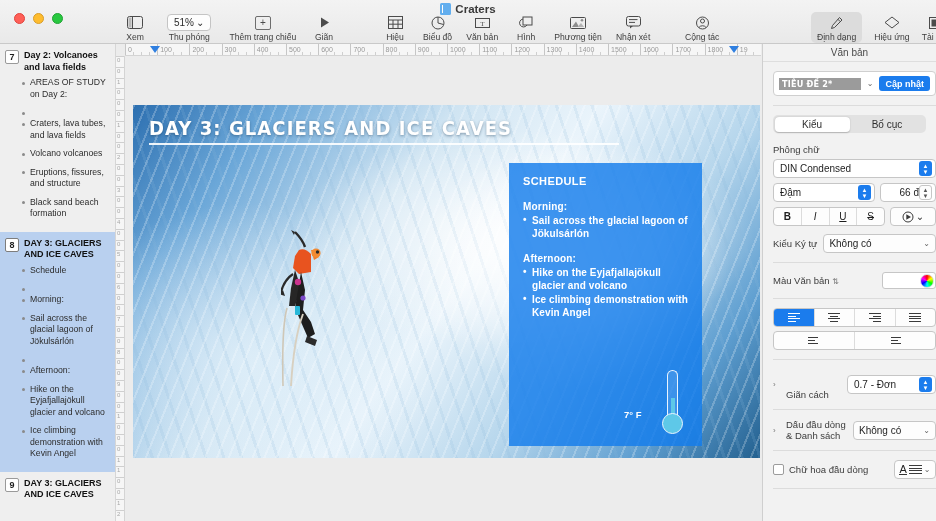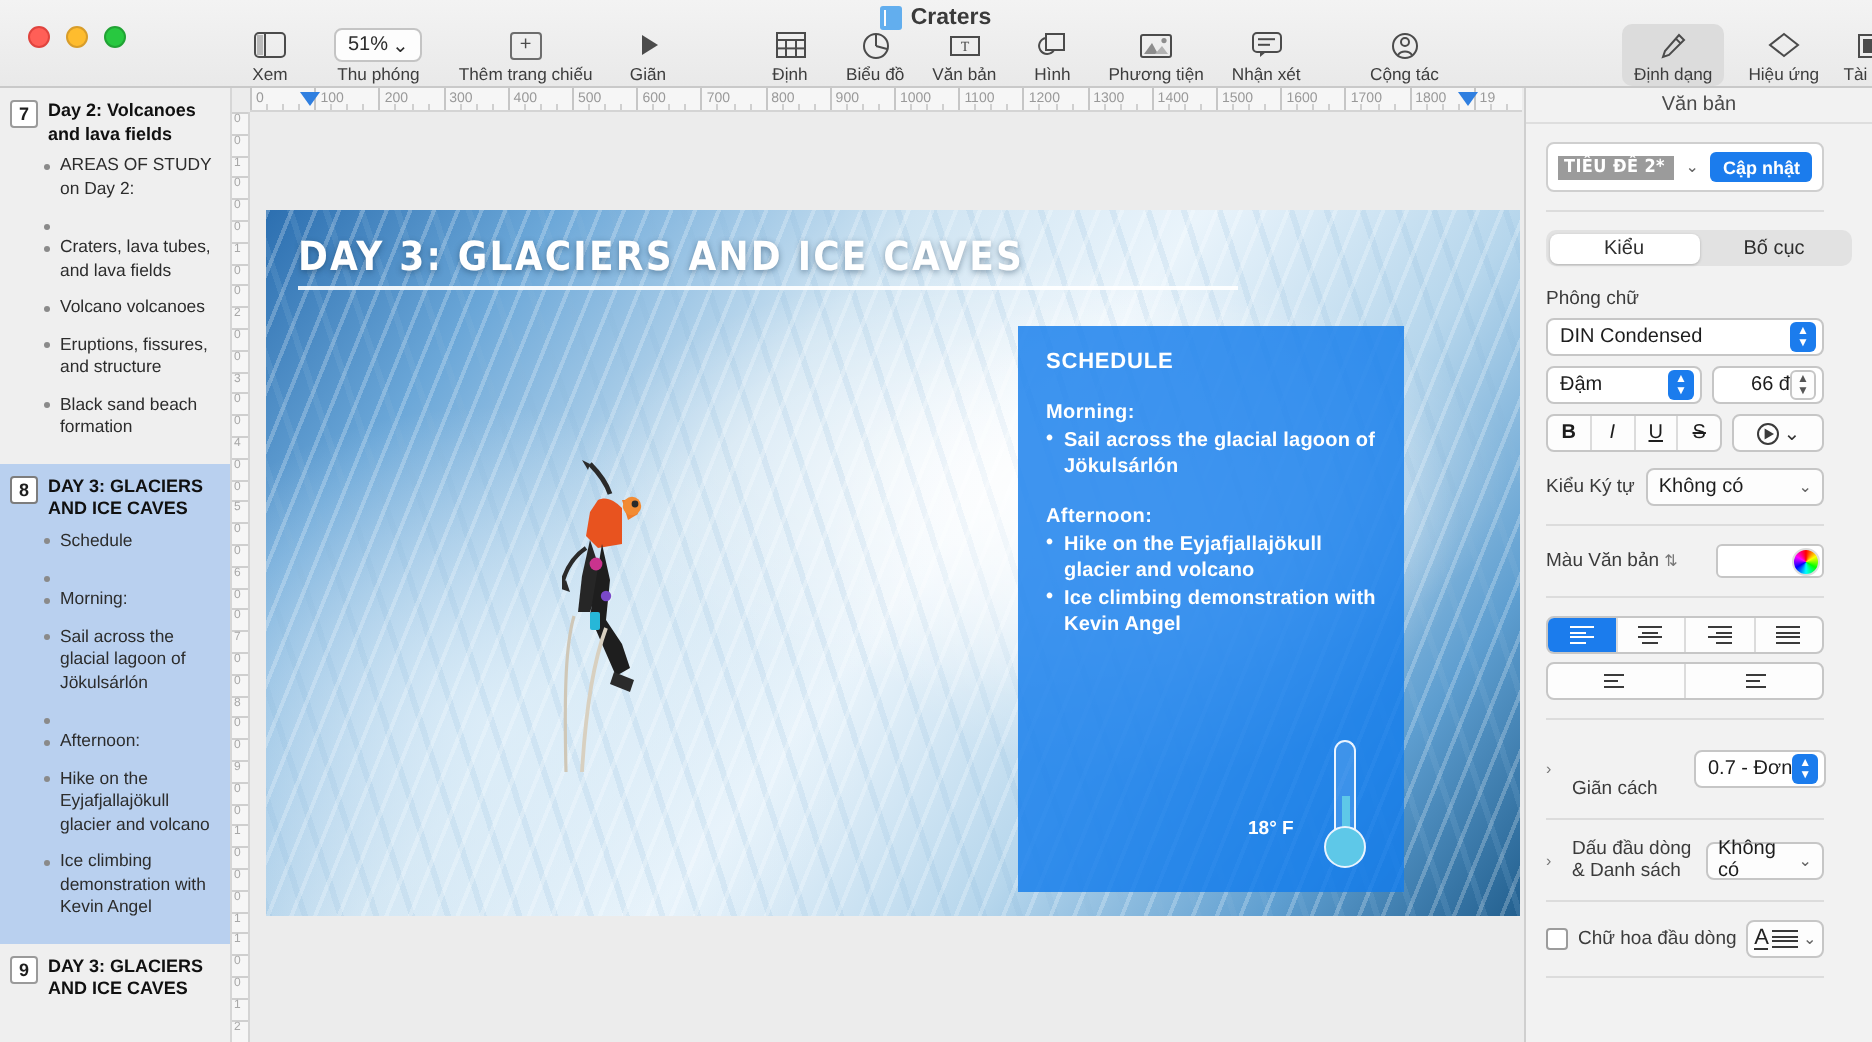--- a/index.html
+++ b/index.html
@@ -192,21 +192,21 @@
 
   
   .inspector {
     position: absolute; top: 44px; left: 762px; width: 174px; height: 477px;
     background: #f2f2f2; border-left: 1px solid #cfcfcf;
   }
   .insp-title {
     height: 18px; line-height: 18px; text-align: center; font-size: 10px; color: #4a4a4a;
     border-bottom: 1px solid #dedede;
   }
-  .insp-pad { padding: 9px 24px 0 10px; }
+  .insp-pad { padding: 9px 0 0 10px; }
   .style-row {
     display: flex; align-items: center; gap: 6px; background: #fff; border: 1px solid #cfcfcf;
     border-radius: 4px; padding: 4px 5px;
   }
   .style-name {
     flex: 1; font-family: "Liberation Sans Narrow", "DejaVu Sans Condensed", "Liberation Sans", sans-serif;
     font-size: 9px; font-weight: bold; color: #fff; background: #9b9b9b;
     padding: 1px 3px; letter-spacing: .2px; white-space: nowrap; overflow: hidden; max-width: 86px;
   }
   .chev { font-size: 8px; color: #666; }
@@ -358,21 +358,21 @@
       <div class="tool">
         <span class="glyph">
           <svg width="15" height="13" viewBox="0 0 15 13">
               <rect x=".5" y=".5" width="14" height="12" fill="none" stroke="#4b4b4b"></rect>
               <line x1=".5" y1="4" x2="14.5" y2="4" stroke="#4b4b4b"></line>
               <line x1="5" y1="4" x2="5" y2="12.5" stroke="#4b4b4b"></line>
               <line x1="10" y1="4" x2="10" y2="12.5" stroke="#4b4b4b"></line>
               <line x1=".5" y1="8.2" x2="14.5" y2="8.2" stroke="#4b4b4b"></line>
             </svg>
         </span>
-        <span class="tlabel">Định</span>
+        <span class="tlabel">Hiệu</span>
       </div>
       <div class="tool" style="margin-left:8px;">
         <span class="glyph">
           <svg width="14" height="14" viewBox="0 0 14 14">
               <circle cx="7" cy="7" r="6" fill="none" stroke="#4b4b4b"></circle>
               <line x1="7" y1="7" x2="7" y2="1" stroke="#4b4b4b"></line>
               <line x1="7" y1="7" x2="12.5" y2="8.5" stroke="#4b4b4b"></line>
             </svg>
         </span>
         <span class="tlabel">Biểu đồ</span>
@@ -670,21 +670,21 @@
         <div id="sch-groups">
             <div class="sch-sub">Morning:</div>
             <div class="sch-item">Sail across the glacial lagoon of Jökulsárlón</div>
             <div class="sch-gap"></div>
             <div class="sch-sub">Afternoon:</div>
             <div class="sch-item">Hike on the Eyjafjallajökull glacier and volcano</div>
             <div class="sch-item">Ice climbing demonstration with Kevin Angel</div>
           </div>
 
         <div class="thermo">
-          <span class="temp">18° F</span>
+          <span class="temp">7° F</span>
           <span class="tube"></span>
           <span class="merc"></span>
           <span class="bulb"></span>
         </div>
       </div>
     </div>
   </div>
 
   <div class="inspector">
     <div class="insp-title">Văn bản</div>

